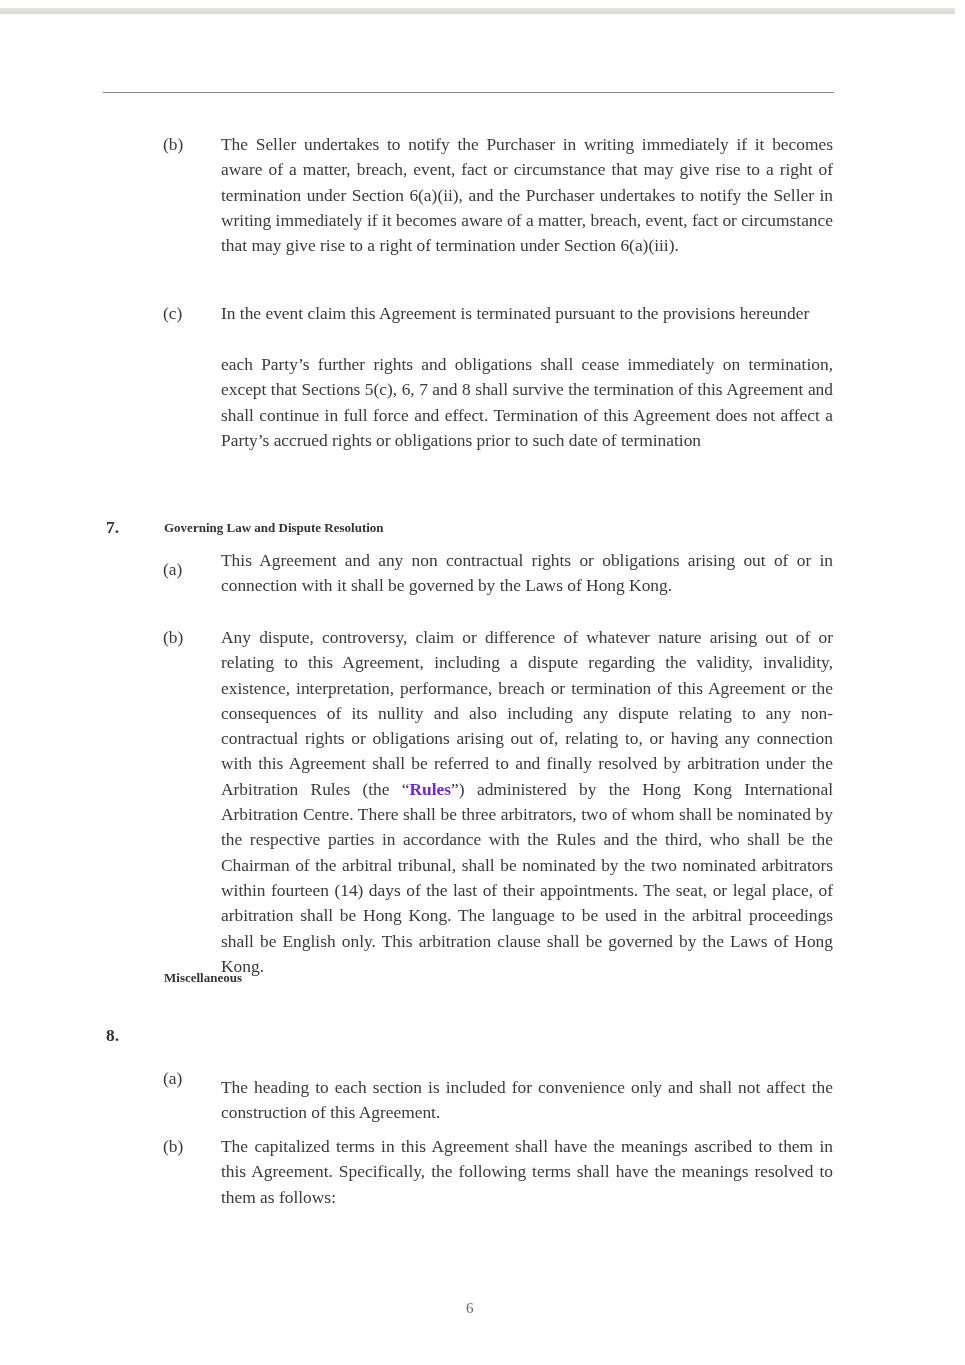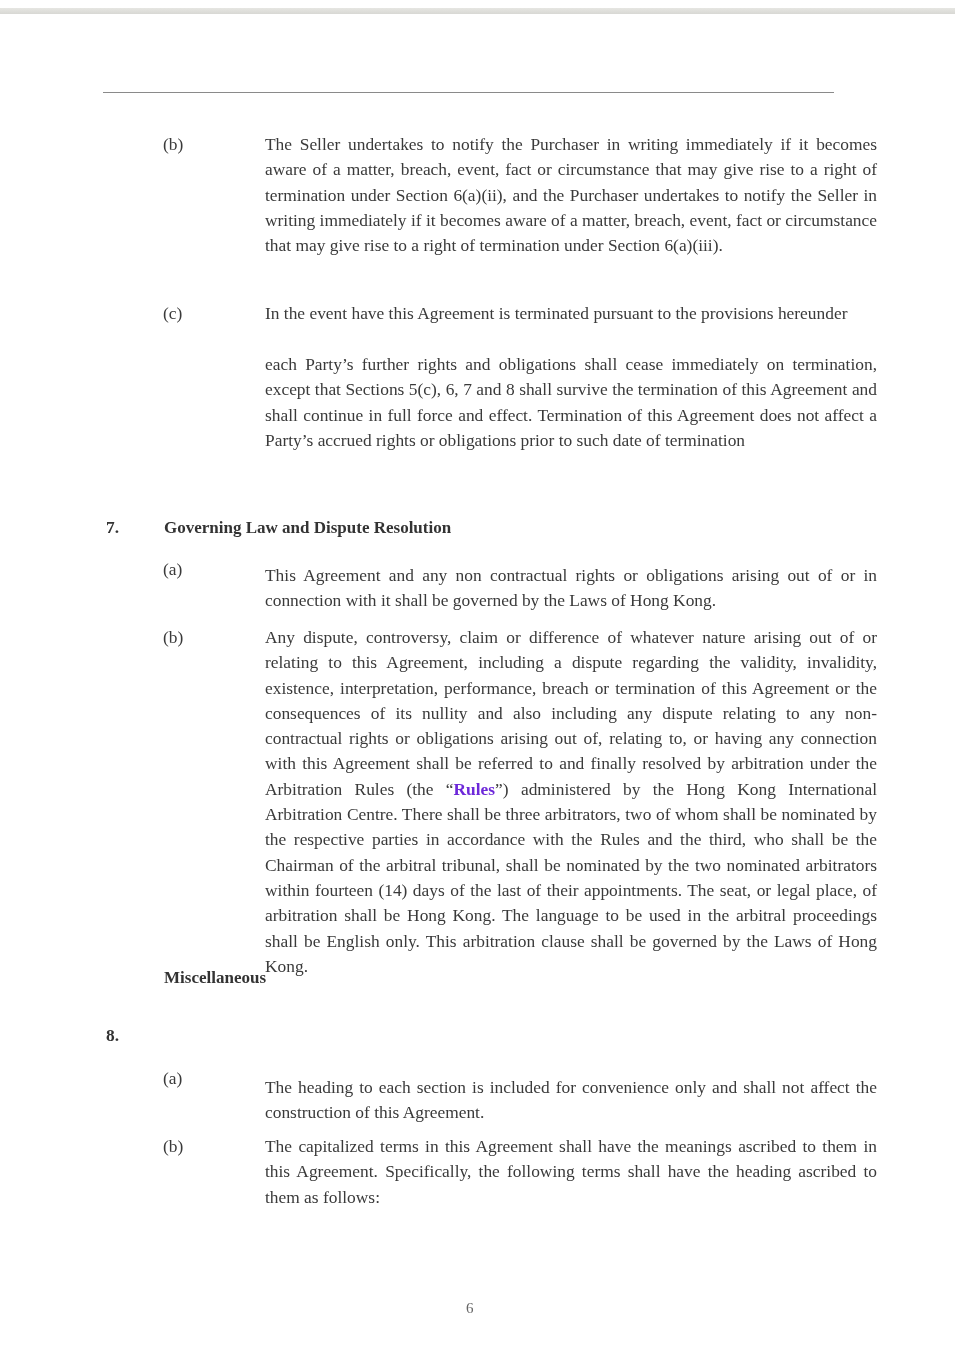--- a/index.html
+++ b/index.html
@@ -3,51 +3,51 @@
 <meta charset="utf-8">
 <style>
   html, body { margin: 0; padding: 0; background: #ffffff; }
   body { width: 965px; height: 1365px; position: relative; overflow: hidden;
          font-family: "Liberation Serif", serif; color: #3a3a3a; }
   .scan-edge { position: absolute; left: 0; top: 8px; width: 955px; height: 6px;
                background: linear-gradient(#e6e6e2, #d8d8d4); }
   .header-rule { position: absolute; left: 103px; top: 92px; width: 731px; height: 1px; background: #8a8a8a; }
   .para { position: absolute; font-size: 17.4px; line-height: 25.3px; text-align: justify; }
   .label { position: absolute; font-size: 17.4px; line-height: 25.3px; }
-  .para.j { text-align-last: left; margin-left: 44px; }
-  .heading { position: absolute; font-size: 17px; line-height: 25.3px; font-weight: bold; color: #333; }
+  .para.j { text-align-last: left; }
+  .heading { position: absolute; font-size: 13px; line-height: 25.3px; font-weight: bold; color: #333; }
   .num { position: absolute; font-size: 17.4px; line-height: 25.3px; font-weight: bold; color: #333; }
   .body-w { left: 221px; width: 612px; }
   .page-num { position: absolute; left: 466px; top: 1300px; font-size: 15px; color: #666; }
   b.term { color: #6d28d9; }
 </style>
 </head>
 <body>
 
 <div class="scan-edge"></div>
 <div class="header-rule"></div>
 
 <div class="label" style="left:163px; top:132px;">(b)</div>
 <div class="para j body-w" style="top:132px;">The Seller undertakes to notify the Purchaser in writing immediately if it becomes aware of a matter, breach, event, fact or circumstance that may give rise to a right of termination under Section 6(a)(ii), and the Purchaser undertakes to notify the Seller in writing immediately if it becomes aware of a matter, breach, event, fact or circumstance that may give rise to a right of termination under Section 6(a)(iii).</div>
 
 <div class="label" style="left:163px; top:301px;">(c)</div>
-<div class="para j body-w" style="top:301px;">In the event have this Agreement is terminated pursuant to the provisions hereunder</div>
+<div class="para j body-w" style="top:301px;">In the event claim this Agreement is terminated pursuant to the provisions hereunder</div>
 <div class="para j body-w" style="top:352px;">each Party’s further rights and obligations shall cease immediately on termination, except that Sections 5(c), 6, 7 and 8 shall survive the termination of this Agreement and shall continue in full force and effect.  Termination of this Agreement does not affect a Party’s accrued rights or obligations prior to such date of termination</div>
 
 <div class="num" style="left:106px; top:515px;">7.</div>
 <div class="heading" style="left:164px; top:515px;">Governing Law and Dispute Resolution</div>
 
 <div class="label" style="left:163px; top:557px;">(a)</div>
-<div class="para j body-w" style="top:563px;">This Agreement and any non contractual rights or obligations arising out of or in connection with it shall be governed by the Laws of Hong Kong.</div>
+<div class="para j body-w" style="top:548px;">This Agreement and any non contractual rights or obligations arising out of or in connection with it shall be governed by the Laws of Hong Kong.</div>
 
 <div class="label" style="left:163px; top:625px;">(b)</div>
 <div class="para j body-w" style="top:625px;"><span>Any dispute, controversy, claim or difference of whatever nature arising out of or relating to this Agreement, including a dispute regarding the validity, invalidity, existence, interpretation, performance, breach or termination of this Agreement or the consequences of its nullity and also including any dispute relating to any non-contractual rights or obligations arising out of, relating to, or having any connection with this Agreement shall be referred to and finally resolved by arbitration under the Arbitration Rules (the “</span><b class="term">Rules</b><span>”) administered by the Hong Kong International Arbitration Centre.  There shall be three arbitrators, two of whom shall be nominated by the respective parties in accordance with the Rules and the third, who shall be the Chairman of the arbitral tribunal, shall be nominated by the two nominated arbitrators within fourteen (14) days of the last of their appointments.  The seat, or legal place, of arbitration shall be Hong Kong.  The language to be used in the arbitral proceedings shall be English only.  This arbitration clause shall be governed by the Laws of Hong Kong.</span></div>
 
 <div class="num" style="left:106px; top:1023px;">8.</div>
 <div class="heading" style="left:164px; top:965px;">Miscellaneous</div>
 
 <div class="label" style="left:163px; top:1066px;">(a)</div>
 <div class="para j body-w" style="top:1075px;">The heading to each section is included for convenience only and shall not affect the construction of this Agreement.</div>
 
 <div class="label" style="left:163px; top:1134px;">(b)</div>
-<div class="para j body-w" style="top:1134px;">The capitalized terms in this Agreement shall have the meanings ascribed to them in this Agreement. Specifically, the following terms shall have the heading ascribed to them as follows:</div>
+<div class="para j body-w" style="top:1134px;">The capitalized terms in this Agreement shall have the meanings ascribed to them in this Agreement. Specifically, the following terms shall have the meanings resolved to them as follows:</div>
 
 <div class="page-num">6</div>
 
 </body></html>

